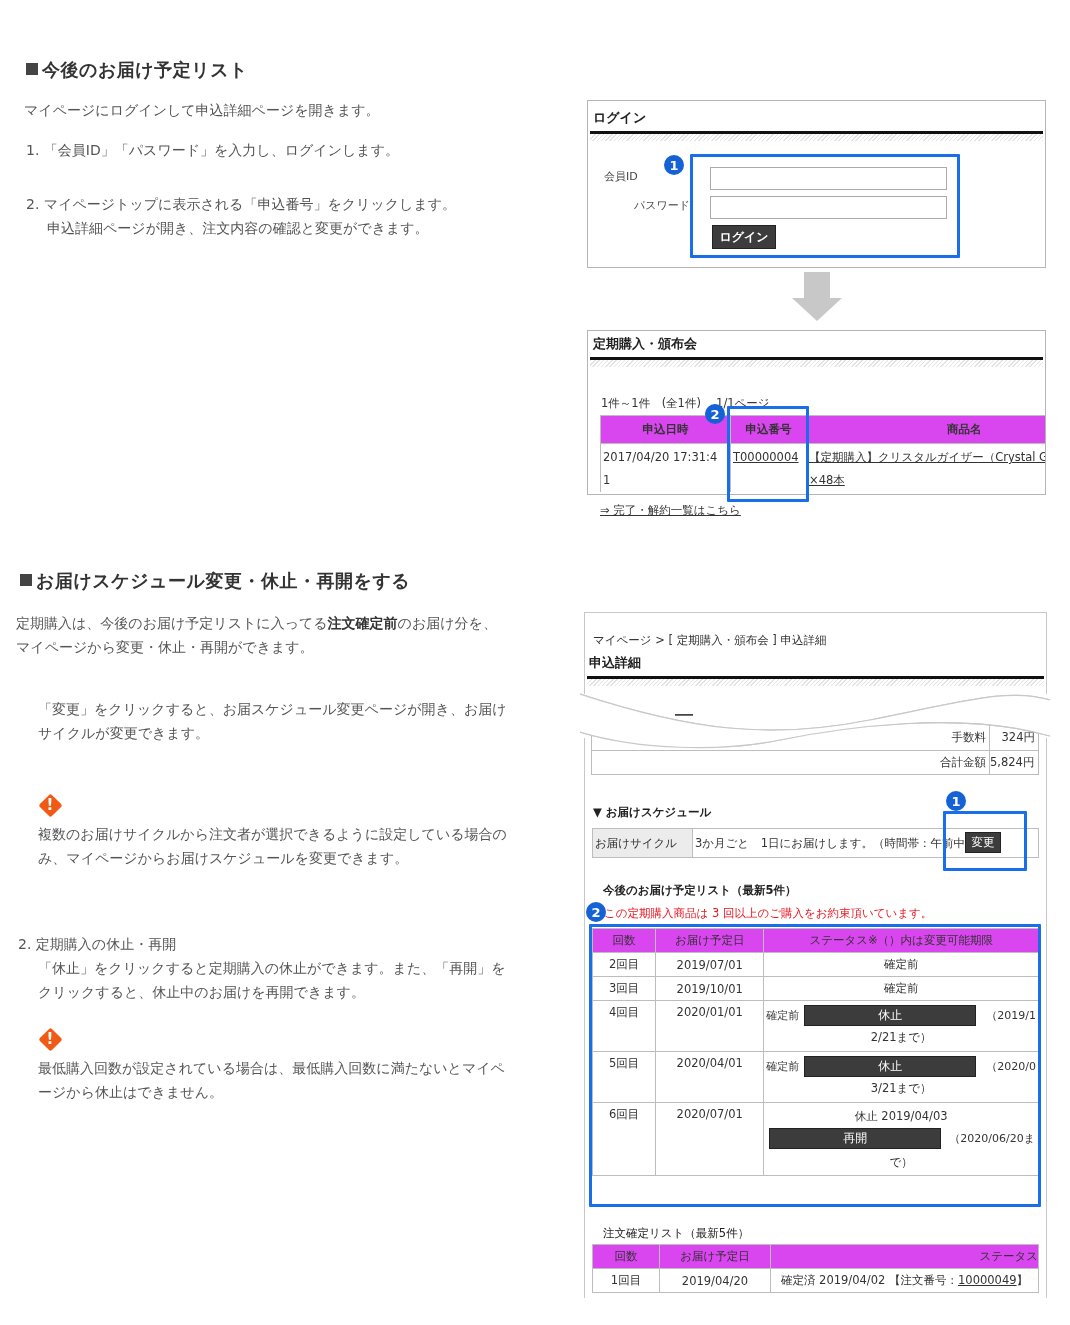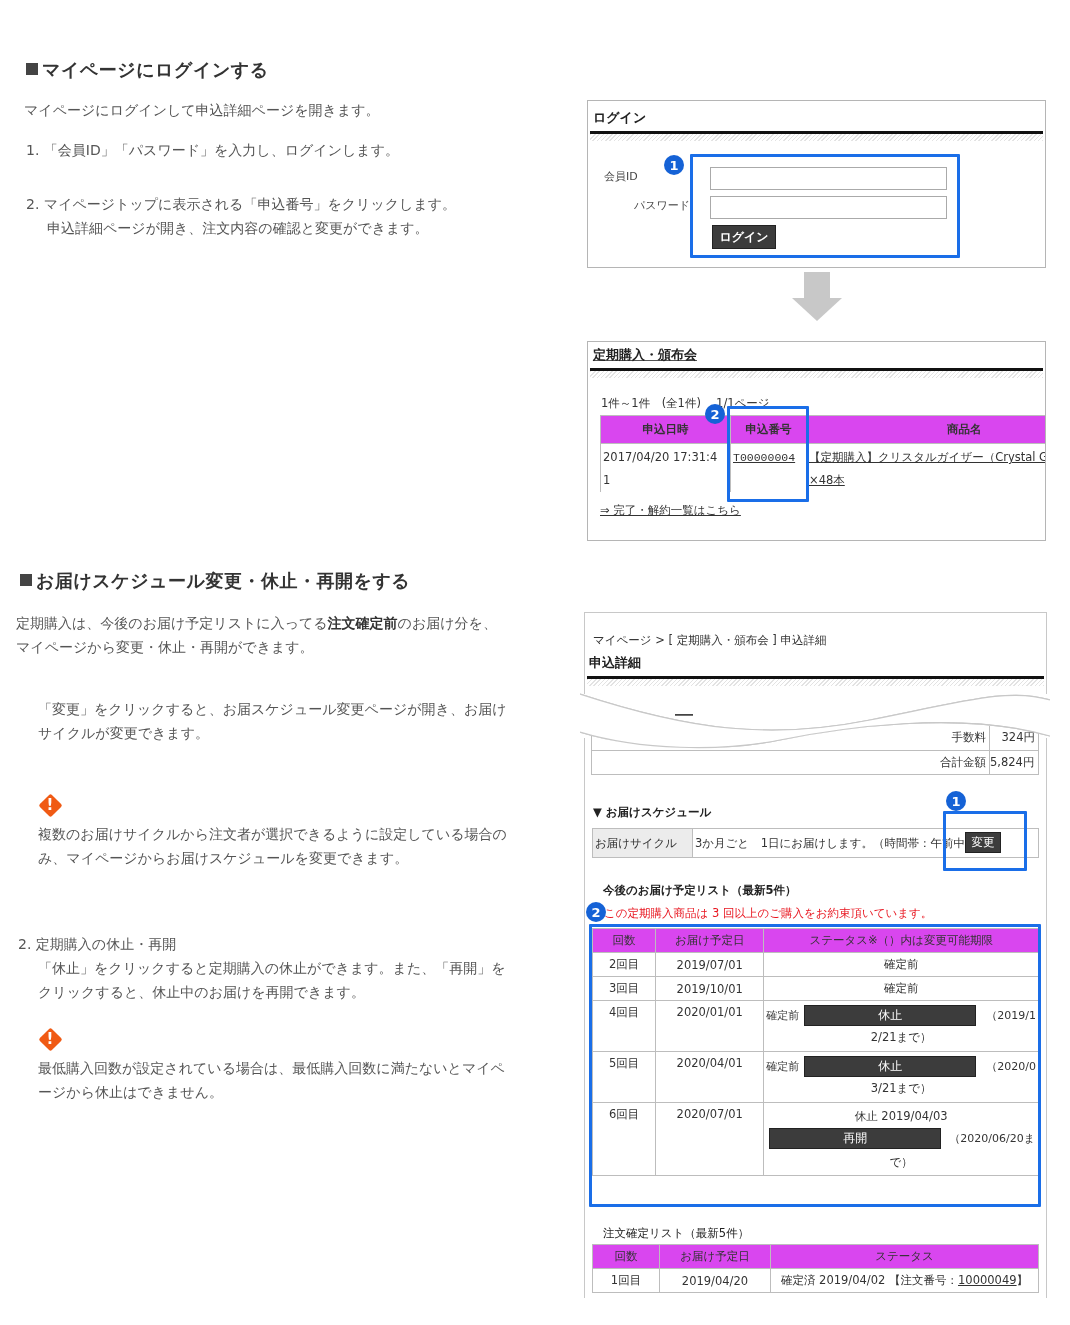--- a/index.html
+++ b/index.html
@@ -41,21 +41,21 @@
     .arrow-shaft { width: 26px; height: 26px; background: #c8c8c8; }
     .arrow-head { width: 0; height: 0; border-left: 25px solid transparent; border-right: 25px solid transparent; border-top: 23px solid #c8c8c8; }
 
     .sched-table td { padding: 0 4px; }
     .center { text-align: center; }
   </style>
 </head>
 <body>
 
 <div class="abs section-title" style="left:26px; top:58px;">
-  <span class="sq"></span><span>マイページにログインする</span>
+  <span class="sq"></span><span>今後のお届け予定リスト</span>
 </div>
 <div class="abs para" style="left:24px; top:98px;">マイページにログインして申込詳細ページを開きます。</div>
 <div class="abs para" style="left:26px; top:138px;">
   <span>1.</span>
   <span>「会員ID」「パスワード」を入力し、ログインします。</span>
 </div>
 <div class="abs para" style="left:26px; top:192px;">
   <div><span>2.</span> <span>マイページトップに表示される「申込番号」をクリックします。</span></div>
   <div style="padding-left:21px;">申込詳細ページが開き、注文内容の確認と変更ができます。</div>
 </div>
@@ -71,40 +71,40 @@
 <input class="abs text-input" style="left: 710px; top: 196px;" type="password" value="">
 <div class="abs dark-btn" style="left:712px; top:225px; width:64px; height:24px; font-weight:bold;">ログイン</div>
 <div class="abs highlight" style="left:690px; top:154px; width:270px; height:104px;"></div>
 <div class="abs badge" style="left:664px; top:155px;">1</div>
 
 <div class="abs" style="left:792px; top:272px; width:50px;">
   <div class="arrow-shaft" style="margin-left:12px;"></div>
   <div class="arrow-head"></div>
 </div>
 
-<div class="abs panel" style="left:587px; top:341px; width:459px; height:200px;text-decoration:underline;">
+<div class="abs panel" style="left:587px; top:330px; width:459px; height:165px;">
   <div class="panel-head" style="padding-top:4px;">定期購入・頒布会</div>
   <div class="bar"></div>
   <div class="hatch"></div>
 </div>
 <div class="abs" style="left:601px; top:396px; font-size:11.5px; color:#333;">1件～1件　(全1件)　 1/1ページ</div>
 <div class="abs" style="left:600px; top:415px; width:445px; height:77px; overflow:hidden;">
   <table style="width:520px;">
     <tbody>
         <tr style="height:28px;">
       <th style="width:130px;">申込日時</th>
       <th style="width:76px;">申込番号</th>
       <th style="text-align:left; padding-left:140px;">商品名</th>
     </tr>
     <tr style="height:48px; vertical-align:top;">
       <td style="padding:2px 2px; line-height:23px;">
         <div>2017/04/20 17:31:4</div>
         <div>1</div>
       </td>
-      <td style="padding:2px 2px; line-height:23px;font-family:Liberation Mono, monospace;">
+      <td style="padding:2px 2px; line-height:23px;">
         <span class="link">T00000004</span>
       </td>
       <td style="padding:2px 2px; line-height:23px; white-space:nowrap;">
         <div class="link">【定期購入】クリスタルガイザー（Crystal G</div>
         <div class="link" style="display:inline-block;">×48本</div>
       </td>
     </tr>
   </tbody>
     </table>
 </div>
@@ -263,21 +263,21 @@
 </div>
 <div class="abs highlight" style="left:589px; top:924px; width:452px; height:283px;"></div>
 
 <div class="abs" style="left:603px; top:1226px; font-size:11.5px; font-weight:normal; color:#222;">注文確定リスト（最新5件）</div>
 <div class="abs" style="left:592px; top:1244px; width:447px;">
   <table style="width:447px;">
     <tbody>
         <tr style="height:24px;">
       <th style="width:67px; font-weight:normal;">回数</th>
       <th style="width:111px; font-weight:normal;">お届け予定日</th>
-      <th style="font-weight:normal;">ステータス</th>
+      <th style="font-weight:normal;text-align:right;">ステータス</th>
     </tr>
     <tr style="height:24px;">
       <td class="center">1回目</td>
       <td class="center">2019/04/20</td>
       <td class="center" style="white-space:nowrap;"><span>確定済 2019/04/02 【注文番号：</span><span class="link">10000049</span><span>】</span></td>
     </tr>
   </tbody>
     </table>
 </div>
 

